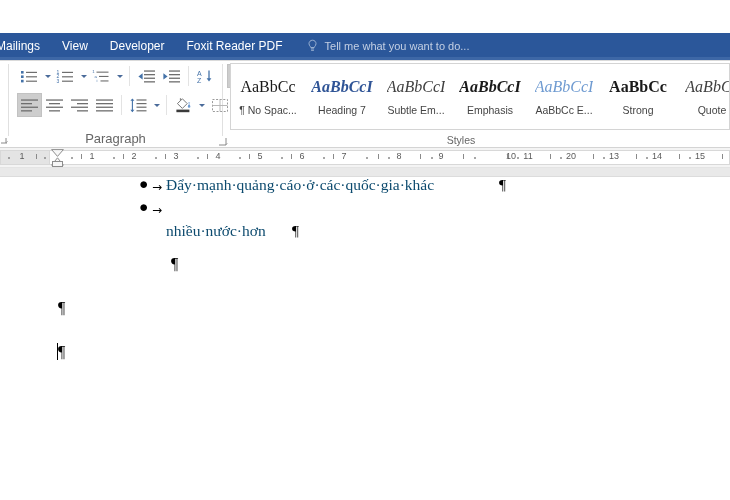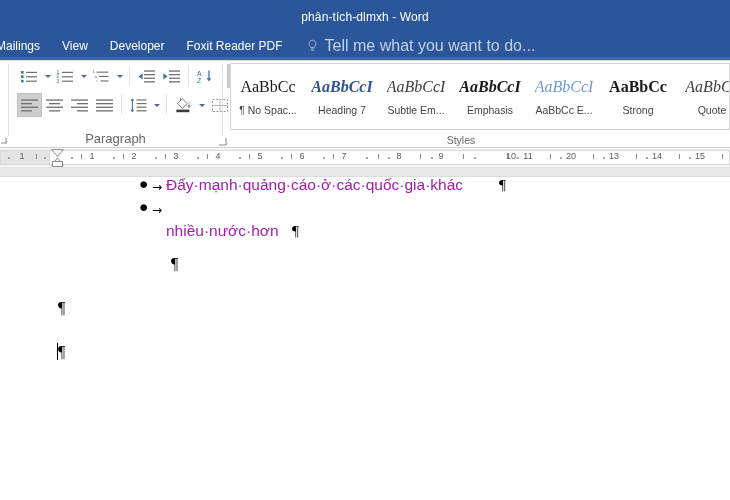--- a/index.html
+++ b/index.html
@@ -31,21 +31,21 @@
   .tab {
     color: #ffffff; font-size: 12px;
     padding: 0 11px; height: 26px; line-height: 26px;
     white-space: nowrap; cursor: default;
   }
   .tab:first-child { padding-left: 0; margin-left: -4px; }
   .tellme {
     display: flex; align-items: center; gap: 6px;
     padding-left: 12px;
   }
-  .tellme-text { color: #c3cfe3; font-size: 16px; white-space: nowrap; }
+  .tellme-text { color: #c3cfe3; font-size: 11px; white-space: nowrap; }
   .bulb { width: 13px; height: 14px; display: block; }
 
   
   .tabstrip-edge {
     position: absolute; left: 0; top: 57px; width: 730px; height: 3px;
     background: #3d67a6;
   }
 
   
   .ribbon {
@@ -191,23 +191,23 @@
     background: #dcdcdc;
   }
 
   
   .doc {
     position: absolute; left: 0; top: 177px; width: 730px; height: 323px;
     background: #ffffff; overflow: hidden;
   }
   .docline {
     position: absolute;
-    font-family: Liberation Sans, sans-serif;
+    font-family: Liberation Serif, serif;
     font-size: 15.5px;
-    color: #a21caf;
+    color: #0c4a6e;
     white-space: nowrap;
     line-height: 21px;
   }
   .bullet {
     position: absolute;
     font-family: "Liberation Serif", serif;
     font-size: 15.5px; color: #000;
   }
   .arrow-tab {
     color: #000; font-size: 12px;
@@ -224,23 +224,20 @@
   }
   .caret-bar {
     position: absolute; width: 1.4px; background: #000;
   }
 </style>
 </head>
 <body>
 
 <div id="app">
 
-  <div class="titlebar">
-    <span class="titlebar-text">phân-tích-dlmxh - Word</span>
-  </div>
 
   <div class="tabstrip">
     <div class="tab">Mailings</div>
     <div class="tab">View</div>
     <div class="tab">Developer</div>
     <div class="tab">Foxit Reader PDF</div>
     <div class="tellme">
       <svg class="bulb" viewBox="0 0 14 16">
         <path d="M7 1.4c-2.3 0-4 1.7-4 3.9 0 1.5.8 2.5 1.5 3.3.3.4.5.7.5 1.1h4c0-.4.2-.7.5-1.1.7-.8 1.5-1.8 1.5-3.3 0-2.2-1.7-3.9-4-3.9z" fill="none" stroke="#a8bcd8" stroke-width="1"></path>
         <rect x="5.2" y="10.8" width="3.6" height="1" fill="#a8bcd8"></rect>

